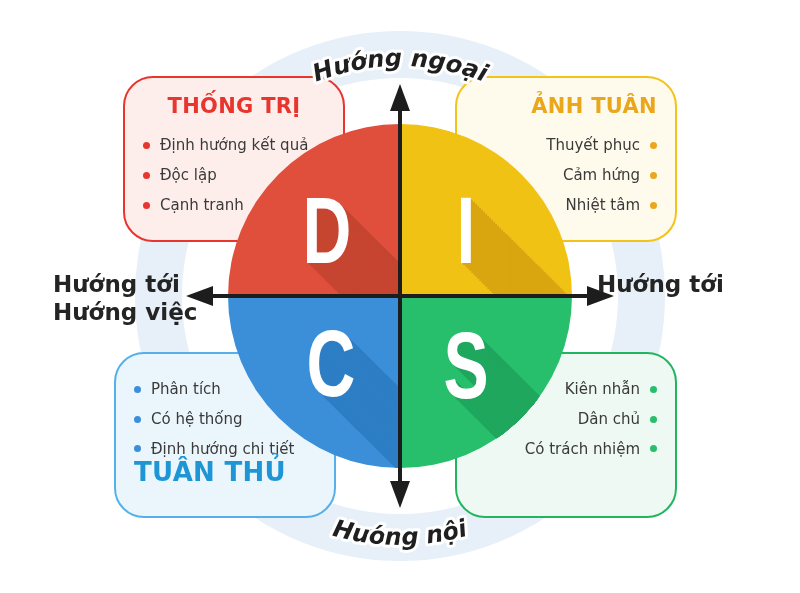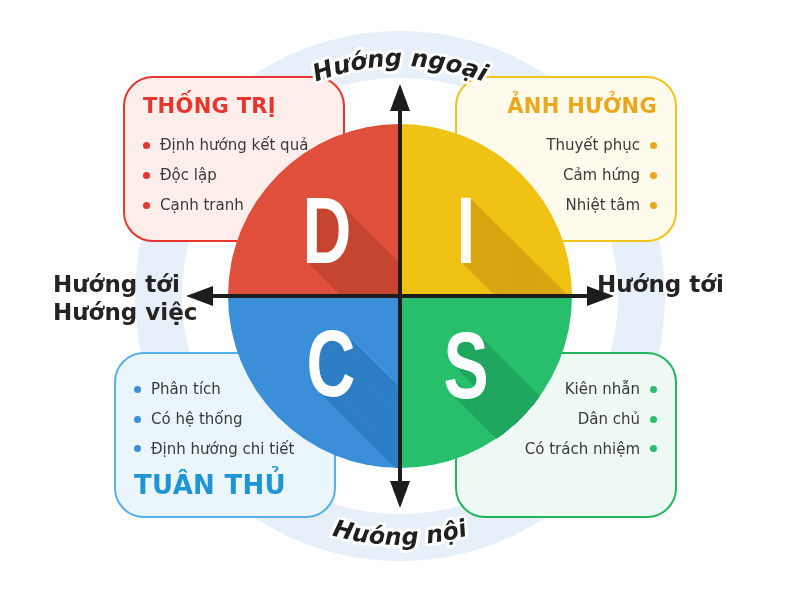--- a/index.html
+++ b/index.html
@@ -16,29 +16,29 @@
   .box{
     position:absolute;width:222px;height:166px;border-radius:30px;
     border:2px solid;box-sizing:border-box;padding:16px 18px;
     display:flex;flex-direction:column;z-index:1;
   }
   .box-tl{left:123px;top:76px;background:#fdeeec;border-color:#e8352e;}
   .box-tr{left:455px;top:76px;background:#fefaec;border-color:#f2c31a;}
   .box-bl{left:114px;top:352px;background:#eaf5fc;border-color:#56b0e8;}
   .box-br{left:455px;top:352px;background:#edf9f2;border-color:#22b55f;}
   .box-title{font-size:21px;font-weight:bold;letter-spacing:.3px;line-height:1.15;}
-  .t-red{color:#e8352e;} .t-gold{color:#eaa71c;} .t-blue{color:#1e96d6;} .t-green{color:#17b757;}
+  .t-red{color:#e8352e;text-align:center;} .t-gold{color:#eaa71c;} .t-blue{color:#1e96d6;} .t-green{color:#17b757;}
   .align-r{text-align:right;}
   .traits{list-style:none;margin:18px 0 0 0;padding:0;display:flex;flex-direction:column;gap:11px;}
   .traits li{display:flex;align-items:center;gap:10px;font-size:15px;color:#3a3a3a;line-height:1.25;}
   .traits.right li{flex-direction:row-reverse;}
   .traits.mt-sm{margin-top:10px;}
   .dot{width:7px;height:7px;border-radius:50%;flex:0 0 auto;}
   .d-red{background:#e8352e;} .d-gold{background:#eaa71c;} .d-blue{background:#3b8fd8;} .d-green{background:#27be6c;}
-  .bottom-title{margin-top:13px;font-size:26px;}
+  .bottom-title{margin-top:0;font-size:26px;}
   
   .disc-circle{
     position:absolute;left:228px;top:124px;width:344px;height:344px;
     border-radius:50%;overflow:hidden;z-index:2;
   }
   .quad{position:absolute;width:172px;height:172px;overflow:hidden;}
   .q0{left:0;top:0;} .q1{left:172px;top:0;} .q2{left:0;top:172px;} .q3{left:172px;top:172px;}
   .quad-letter{
     position:absolute;transform:translate(-50%,-50%) scaleX(.72);
     font-size:94px;font-weight:bold;color:#ffffff;line-height:1;
@@ -85,21 +85,21 @@
           <span>Độc lập</span>
         </li>
       <li>
           <span class="dot d-red"></span>
           <span>Cạnh tranh</span>
         </li>
     </ul>
   </div>
 
   <div class="box box-tr">
-    <div class="box-title t-gold align-r">ẢNH HƯỞNG</div>
+    <div class="box-title t-gold align-r">ẢNH TUÂN</div>
     <ul class="traits right">
       <li>
           <span class="dot d-gold"></span>
           <span>Thuyết phục</span>
         </li>
       <li>
           <span class="dot d-gold"></span>
           <span>Cảm hứng</span>
         </li>
       <li>

